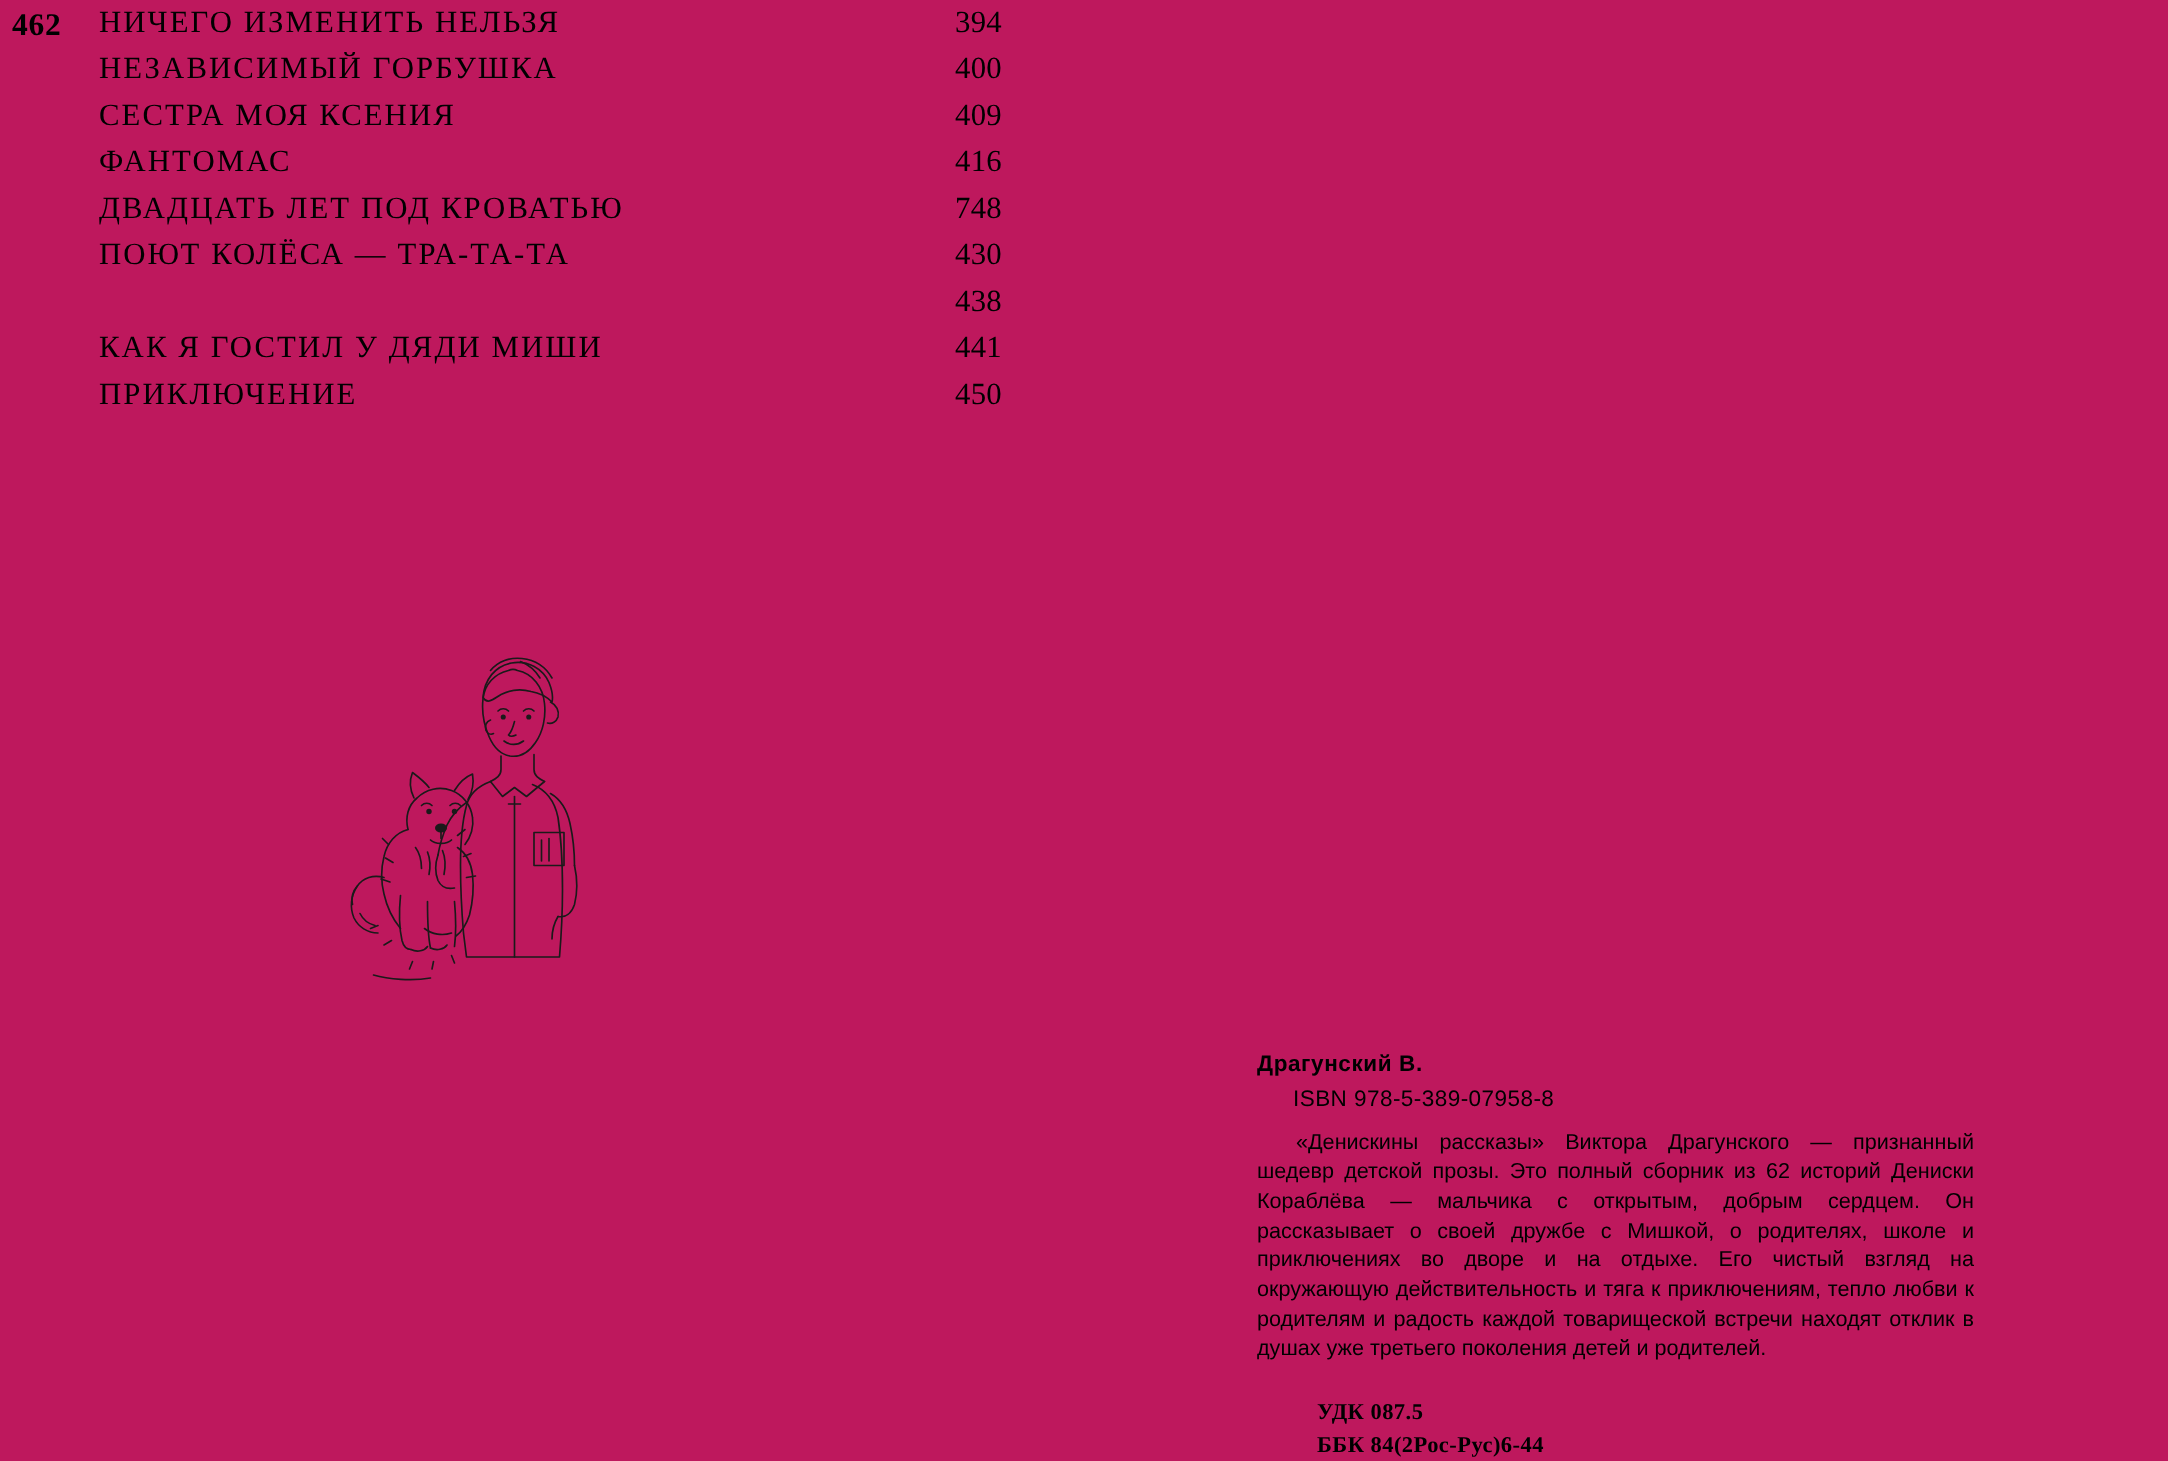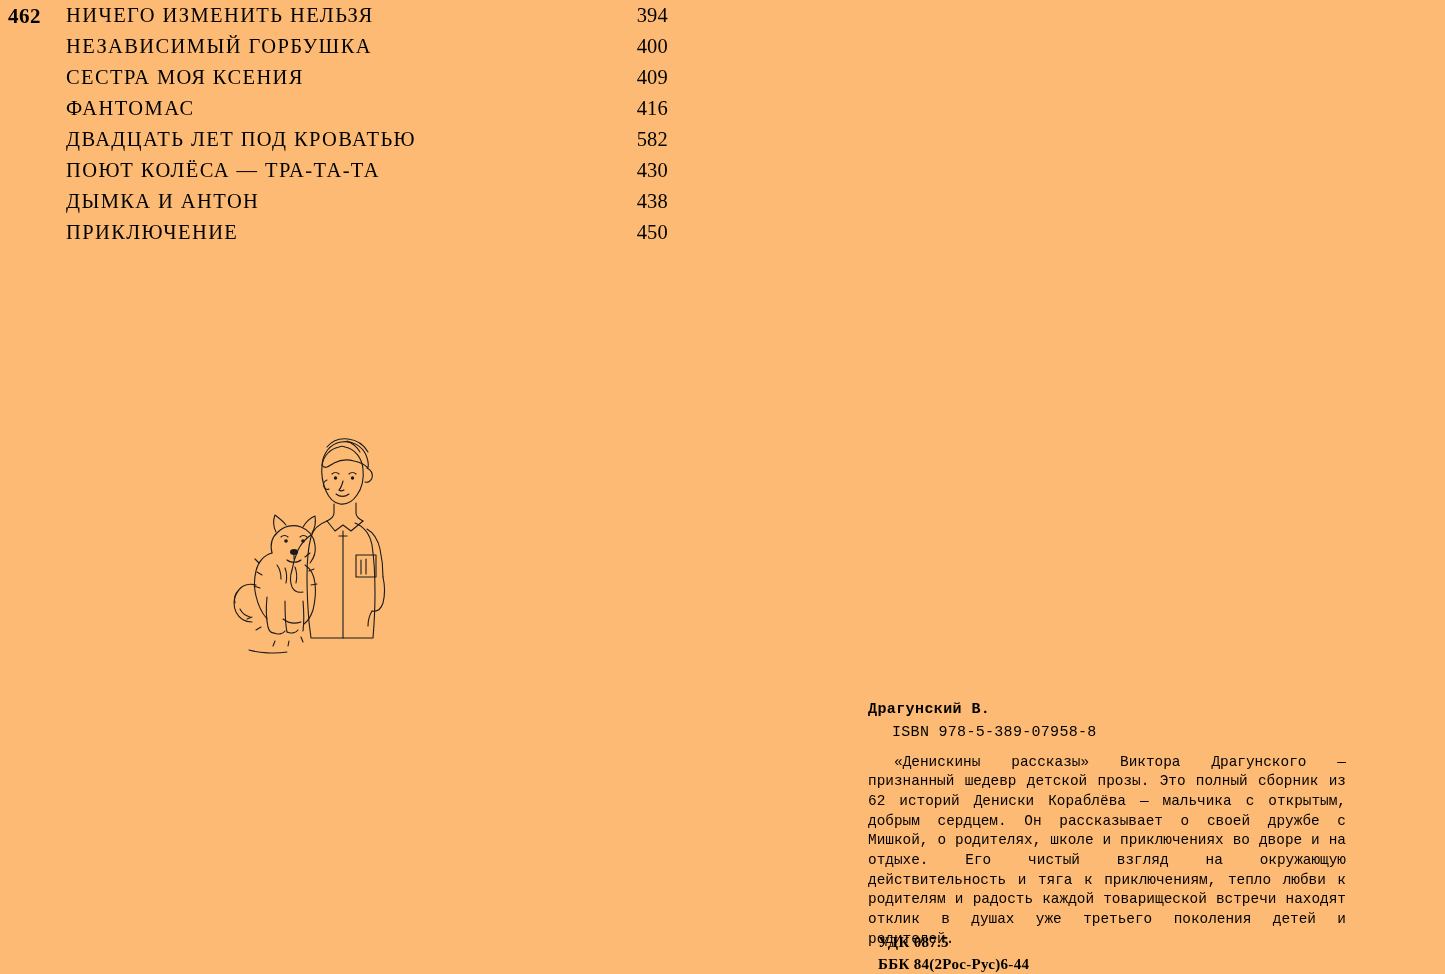--- a/index.html
+++ b/index.html
@@ -4,21 +4,21 @@
 <style>
   html, body {
     margin: 0;
     padding: 0;
     background: #ffffff;
   }
   .page {
     position: relative;
     width: 1445px;
     height: 974px;
-    background: #fdba74;
+    background: #be185d;
     overflow: hidden;
     font-family: "Liberation Serif", serif;
     color: #000000;
   }
 
   
   .page-number {
     position: absolute;
     left: 8px;
     top: 4px;
@@ -77,24 +77,24 @@
     left: 215px;
     top: 405px;
     width: 265px;
     height: 275px;
   }
   .illustration svg { display: block; }
 
   
   .colophon {
     position: absolute;
-    left: 868px;
+    left: 838px;
     top: 700px;
     width: 478px;
-    font-family: Liberation Mono, monospace;
+    font-family: Liberation Sans, sans-serif;
     font-size: 14.4px;
     line-height: 1.32;
   }
   .colophon-author {
     font-weight: bold;
     font-size: 15px;
     letter-spacing: 0.4px;
     margin-bottom: 3px;
   }
   .cip-row {
@@ -168,35 +168,39 @@
 
     <div class="toc-row">
       <span class="toc-title">ФАНТОМАС</span>
       <span class="toc-leader"></span>
       <span class="toc-page">416</span>
     </div>
 
     <div class="toc-row">
       <span class="toc-title">ДВАДЦАТЬ ЛЕТ ПОД КРОВАТЬЮ</span>
       <span class="toc-leader"></span>
-      <span class="toc-page">582</span>
+      <span class="toc-page">748</span>
     </div>
 
     <div class="toc-row">
       <span class="toc-title">ПОЮТ КОЛЁСА — ТРА-ТА-ТА</span>
       <span class="toc-leader"></span>
       <span class="toc-page">430</span>
     </div>
 
     <div class="toc-row">
-      <span class="toc-title">ДЫМКА И АНТОН</span>
       <span class="toc-leader"></span>
       <span class="toc-page">438</span>
     </div>
 
+    <div class="toc-row">
+      <span class="toc-title">КАК Я ГОСТИЛ У ДЯДИ МИШИ</span>
+      <span class="toc-leader"></span>
+      <span class="toc-page">441</span>
+    </div>
 
     <div class="toc-row">
       <span class="toc-title">ПРИКЛЮЧЕНИЕ</span>
       <span class="toc-leader"></span>
       <span class="toc-page">450</span>
     </div>
 
   </div>
 
   <div class="illustration">

